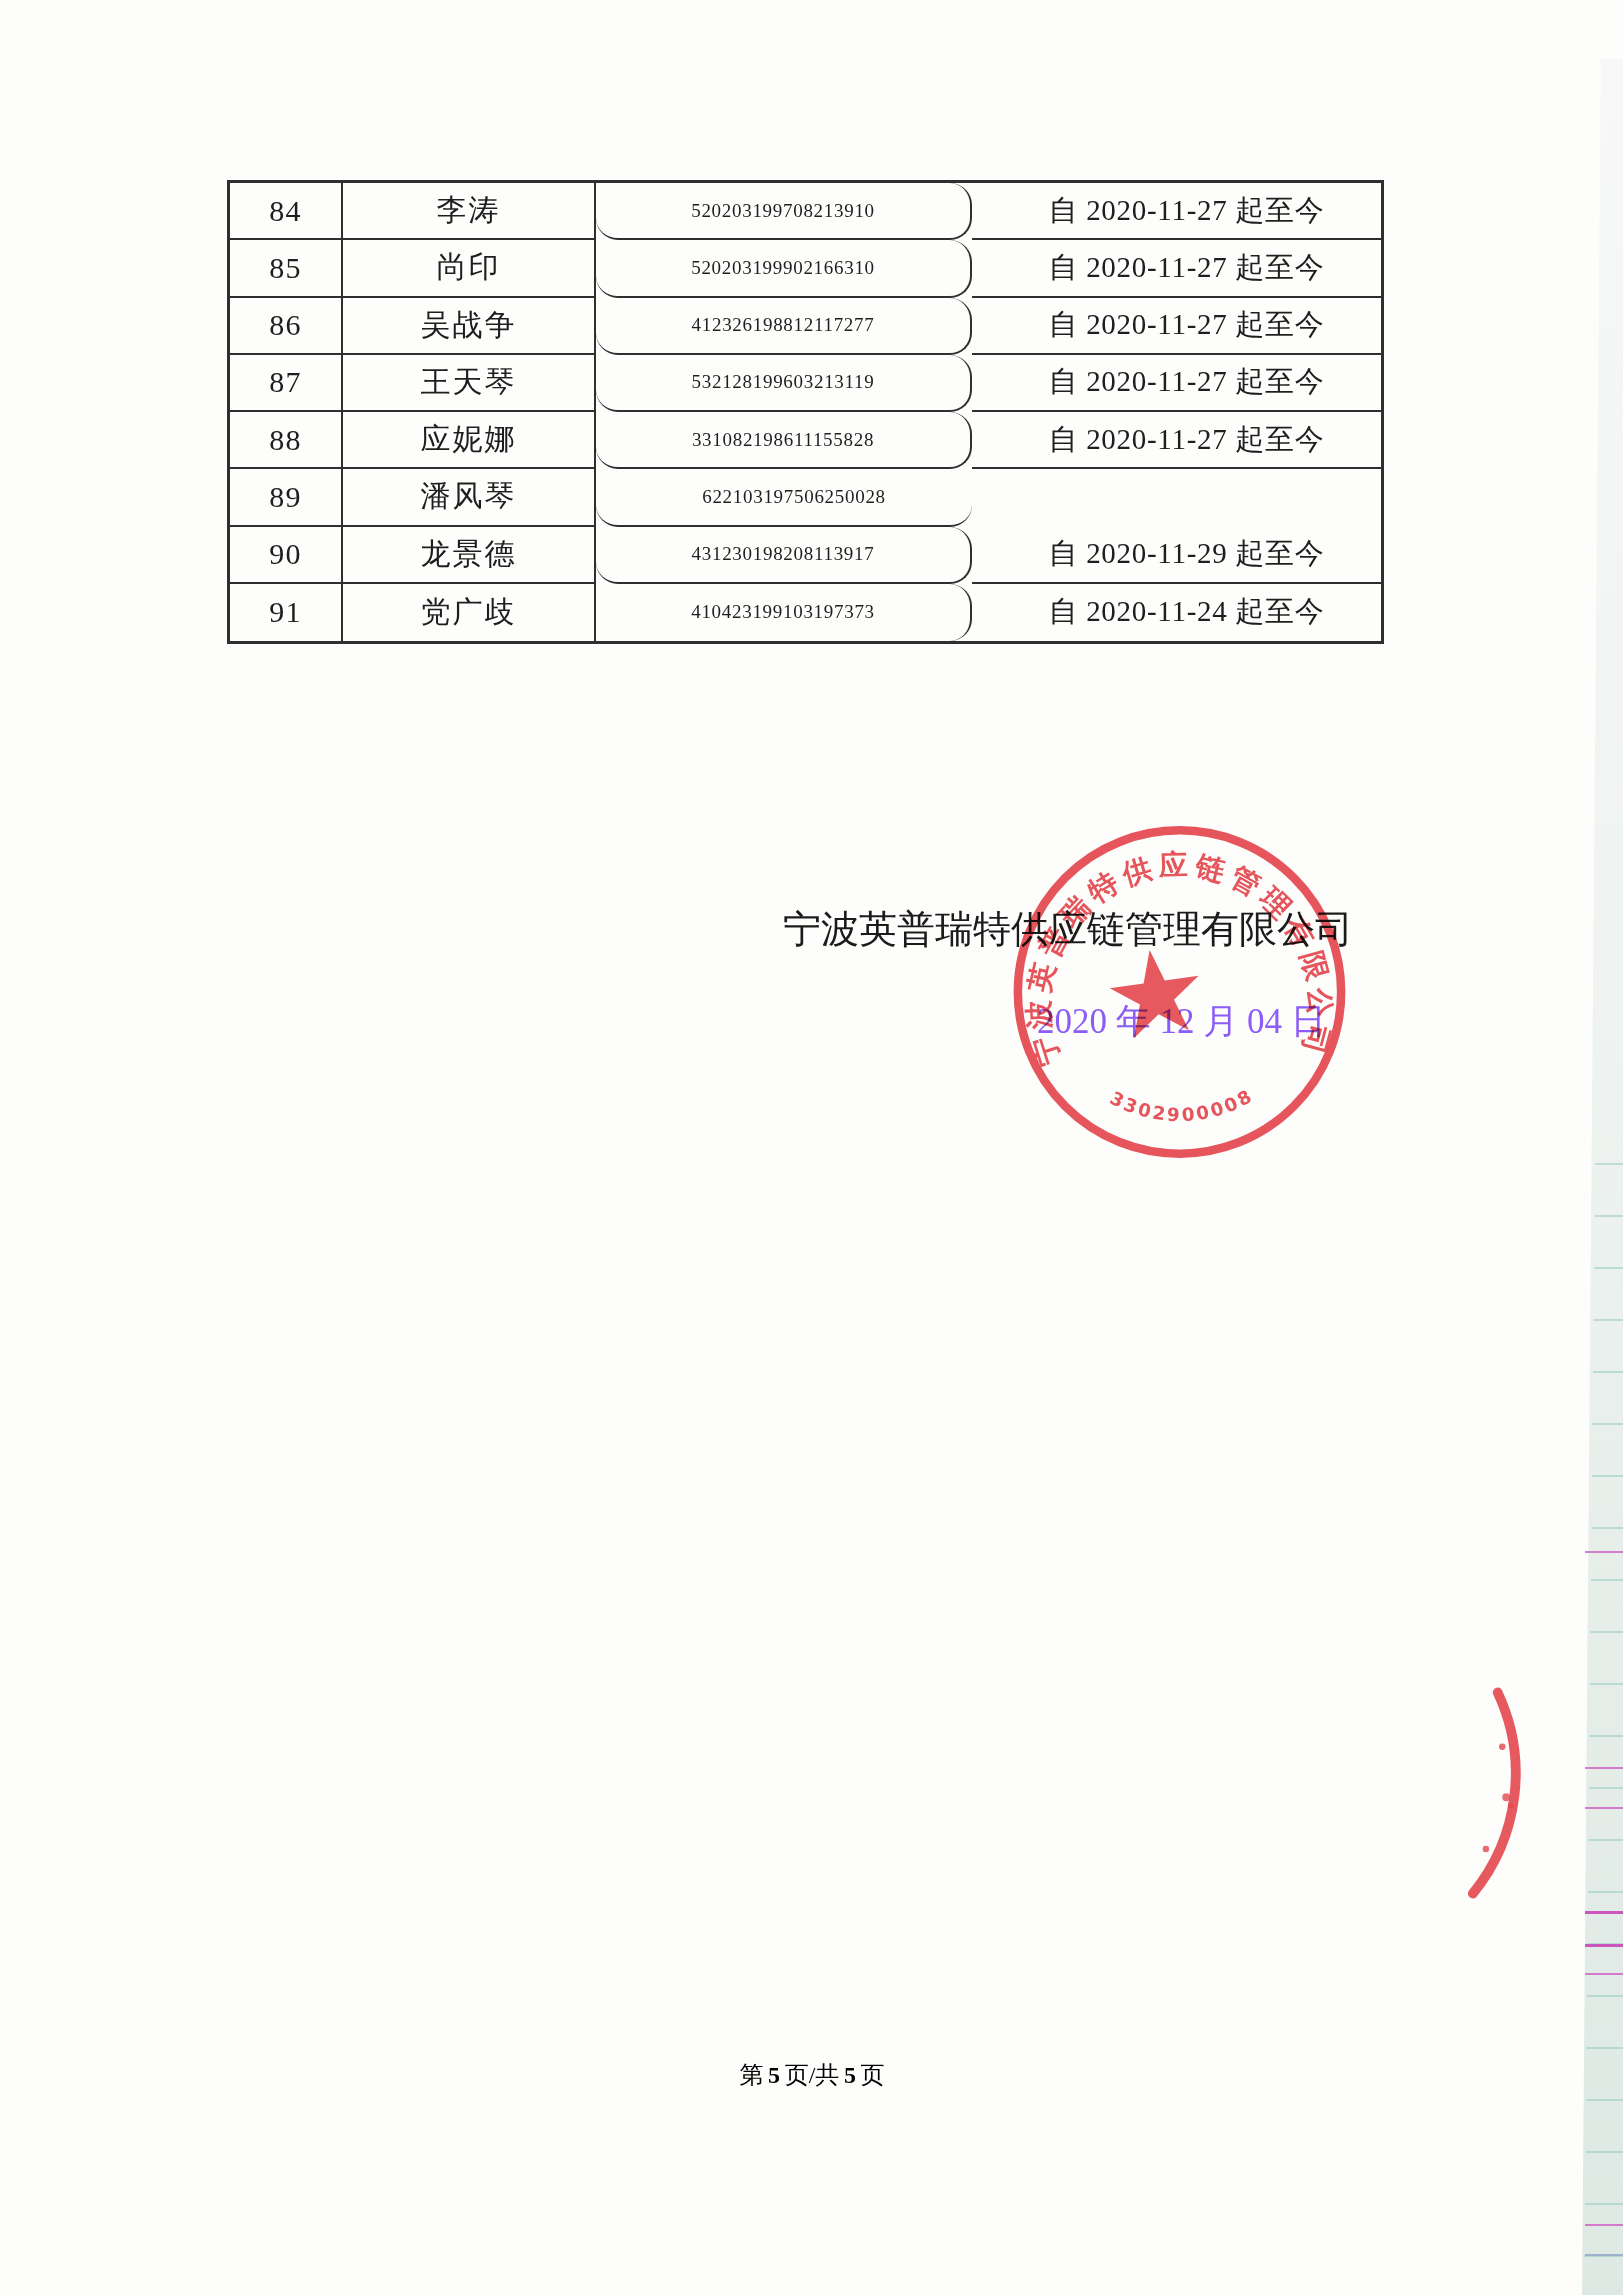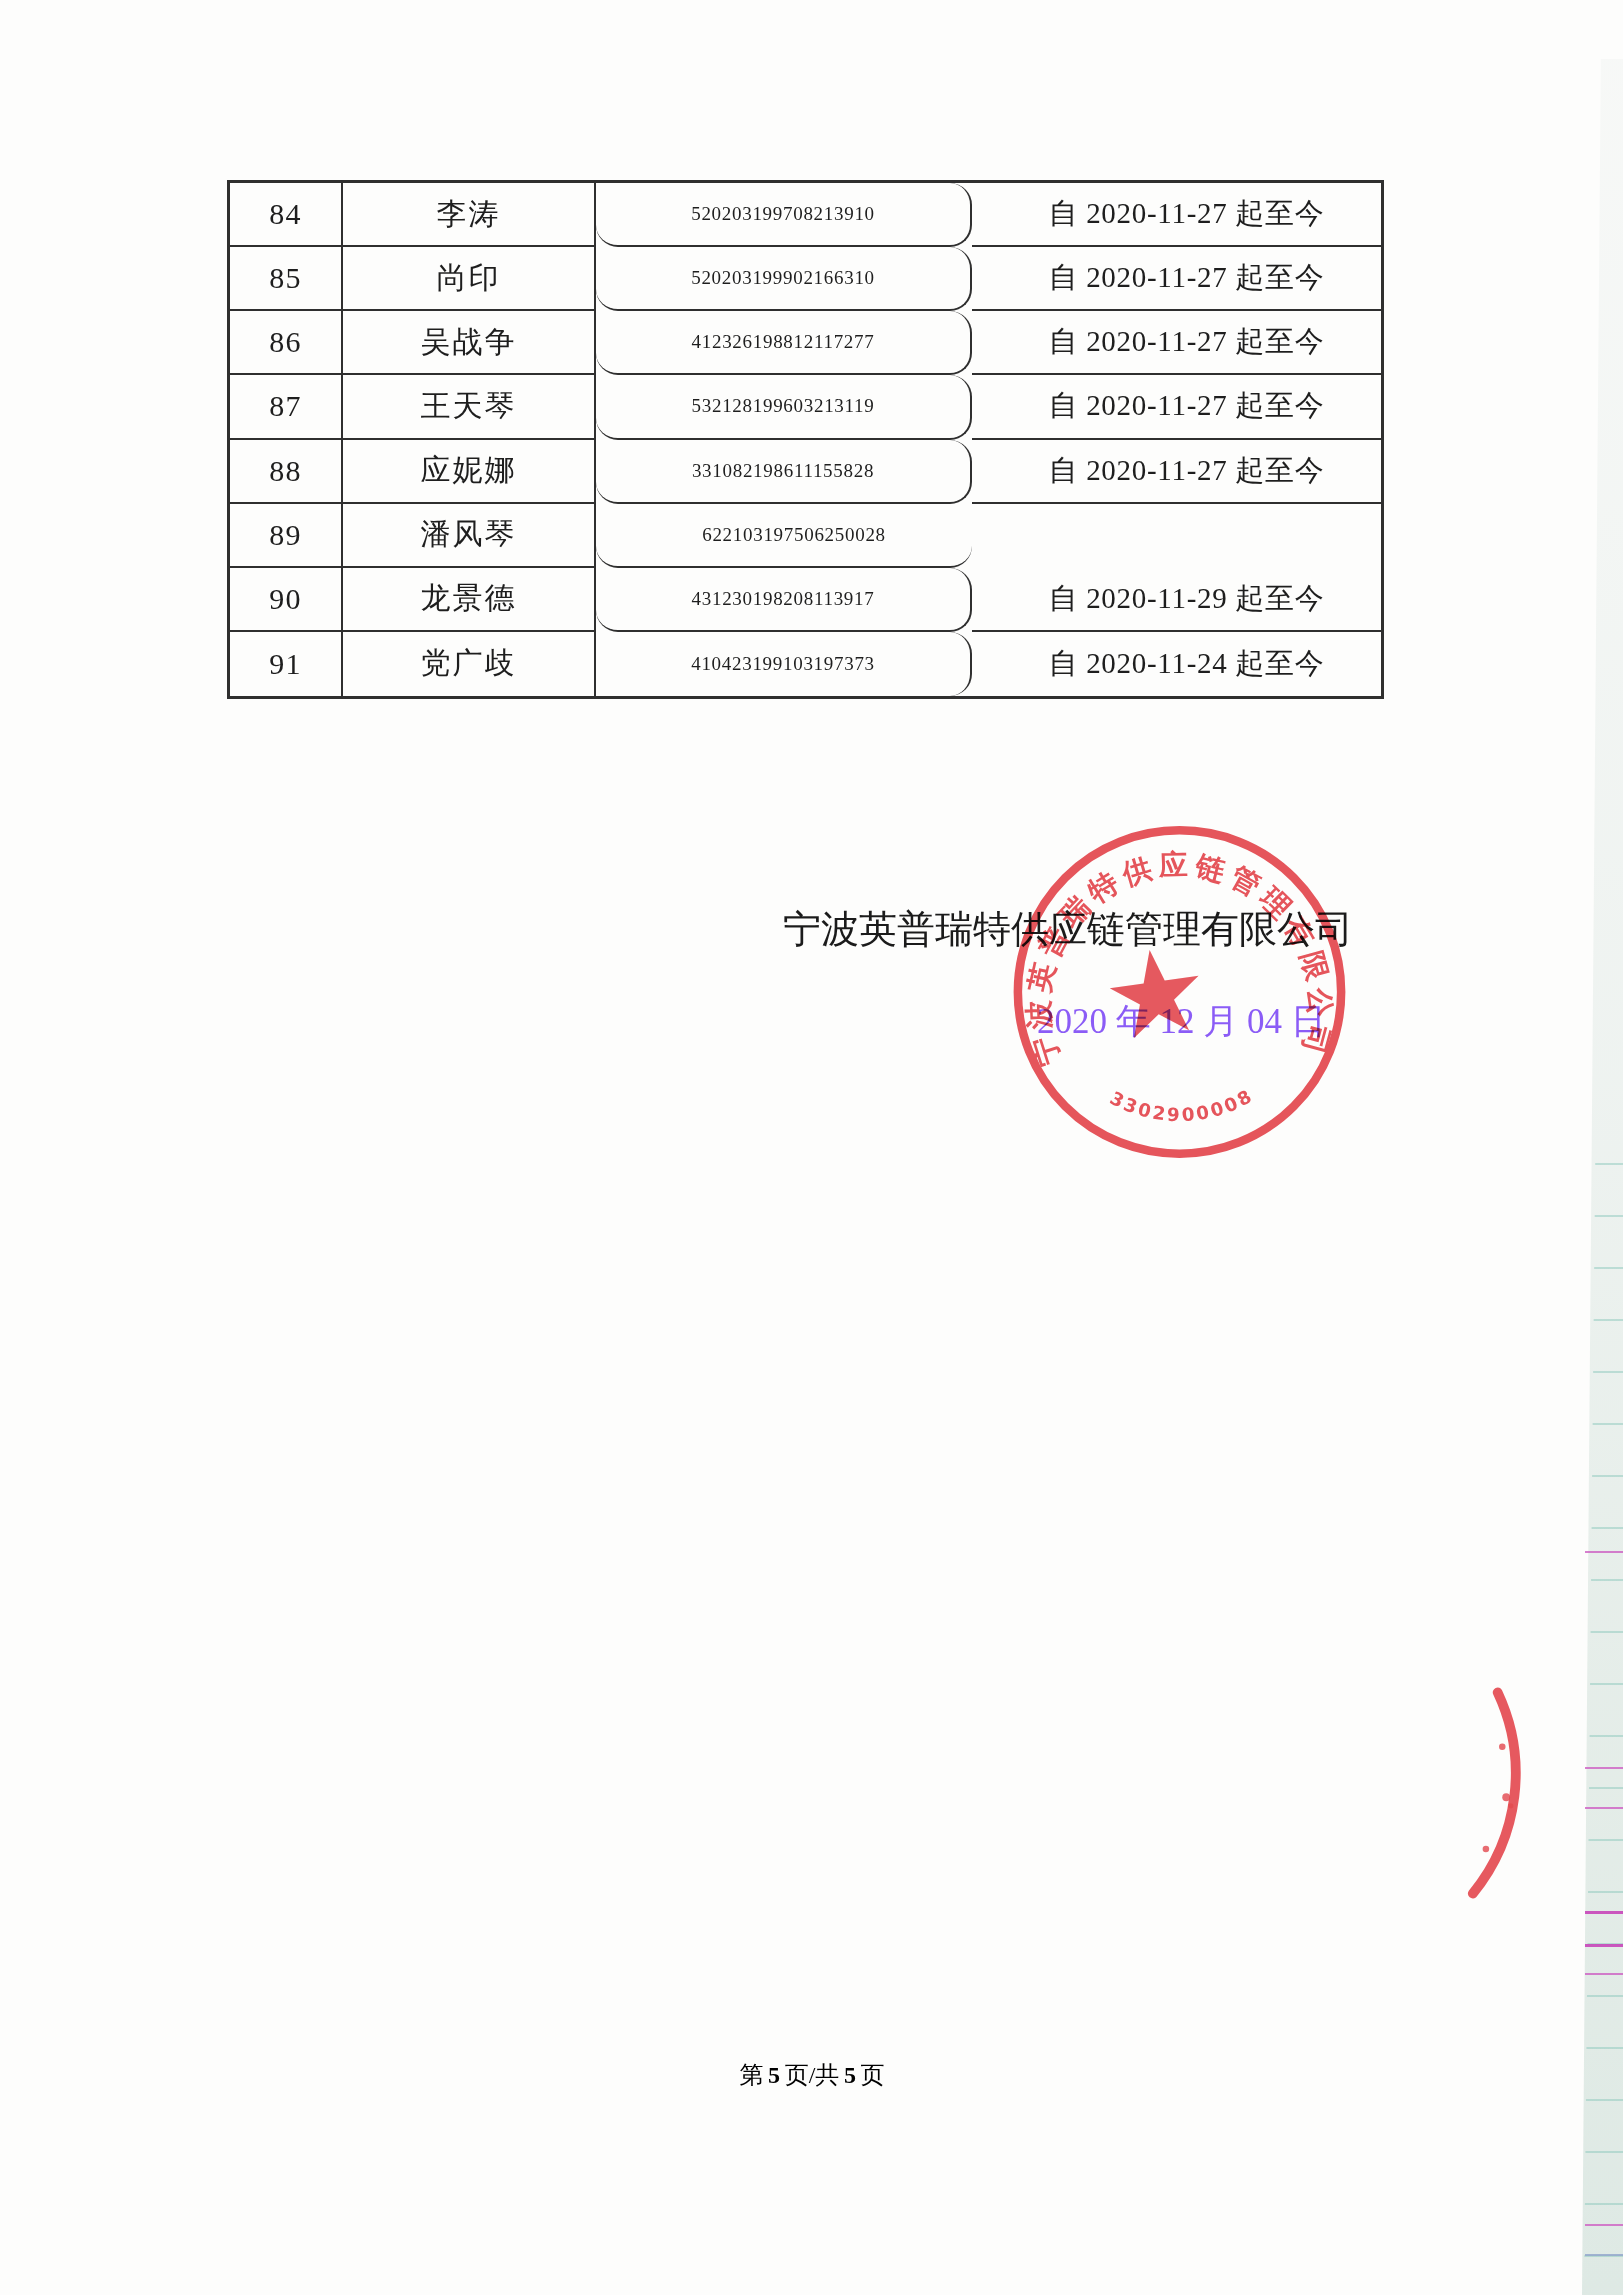--- a/index.html
+++ b/index.html
@@ -1,20 +1,20 @@
 <!DOCTYPE html>
 <html style="font-size:10.5px"><head>
 <meta charset="utf-8">
 <style>
   html,body{margin:0;padding:0;background:#ffffff;}
   body{font-family:"Liberation Serif","DejaVu Serif",serif;color:#1e1e1e;}
   .page{position:relative;width:1623px;height:2295px;background:#fdfdfc;overflow:hidden;}
 
   
-  .roster{position:absolute;left:227px;top:180px;width:1157px;height:519px;
+  .roster{position:absolute;left:227px;top:180px;width:1157px;height:464px;
           border:3.3px solid #2f2f2f;box-sizing:border-box;
           display:grid;grid-template-rows:repeat(8,1fr);}
   .t-row{display:grid;grid-template-columns:113px 253px 376px 1fr;}
   .t-row .cell{border-right:2px solid #2f2f2f;border-bottom:2.6px solid #2f2f2f;
           display:flex;align-items:center;justify-content:center;box-sizing:border-box;}
   .t-row .cell:last-child{border-right:none;padding-left:20px;}
   .t-row:last-child .cell{border-bottom:none;}
   .c-no{font-size:30px;letter-spacing:1.3px;}
   .c-name{font-size:30px;letter-spacing:2px;}
   .c-id{font-size:19px;letter-spacing:0.7px;border-radius:22px;}

